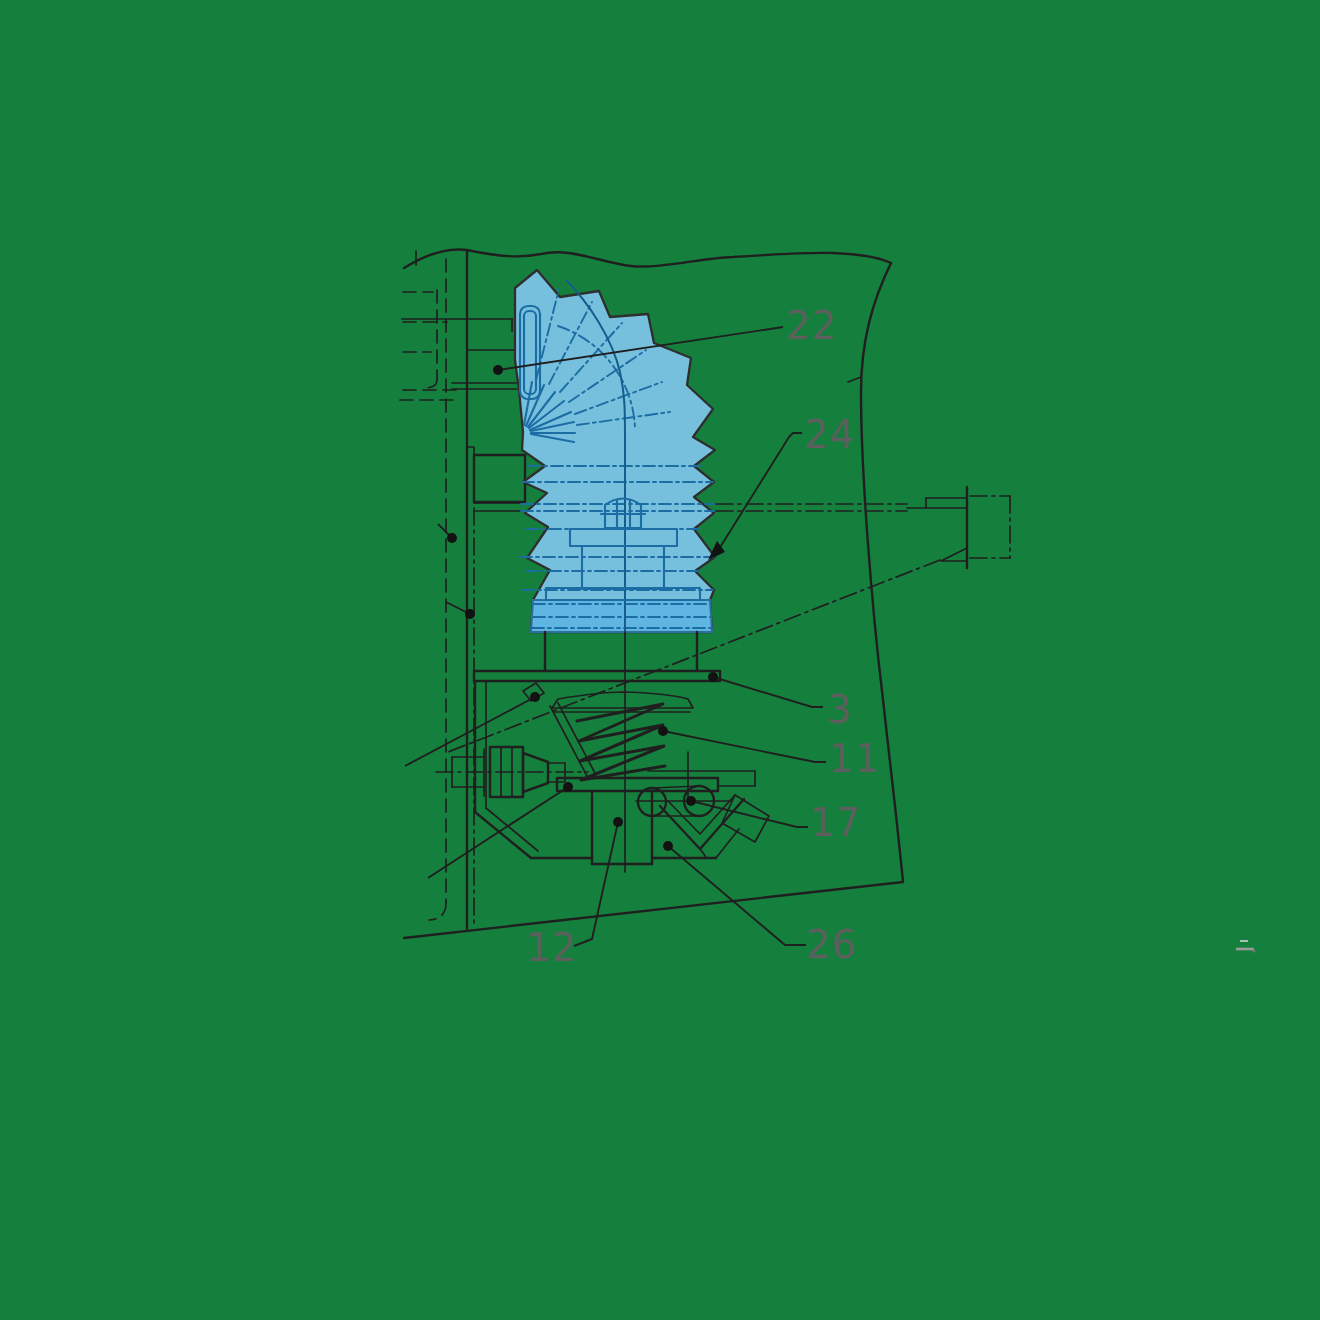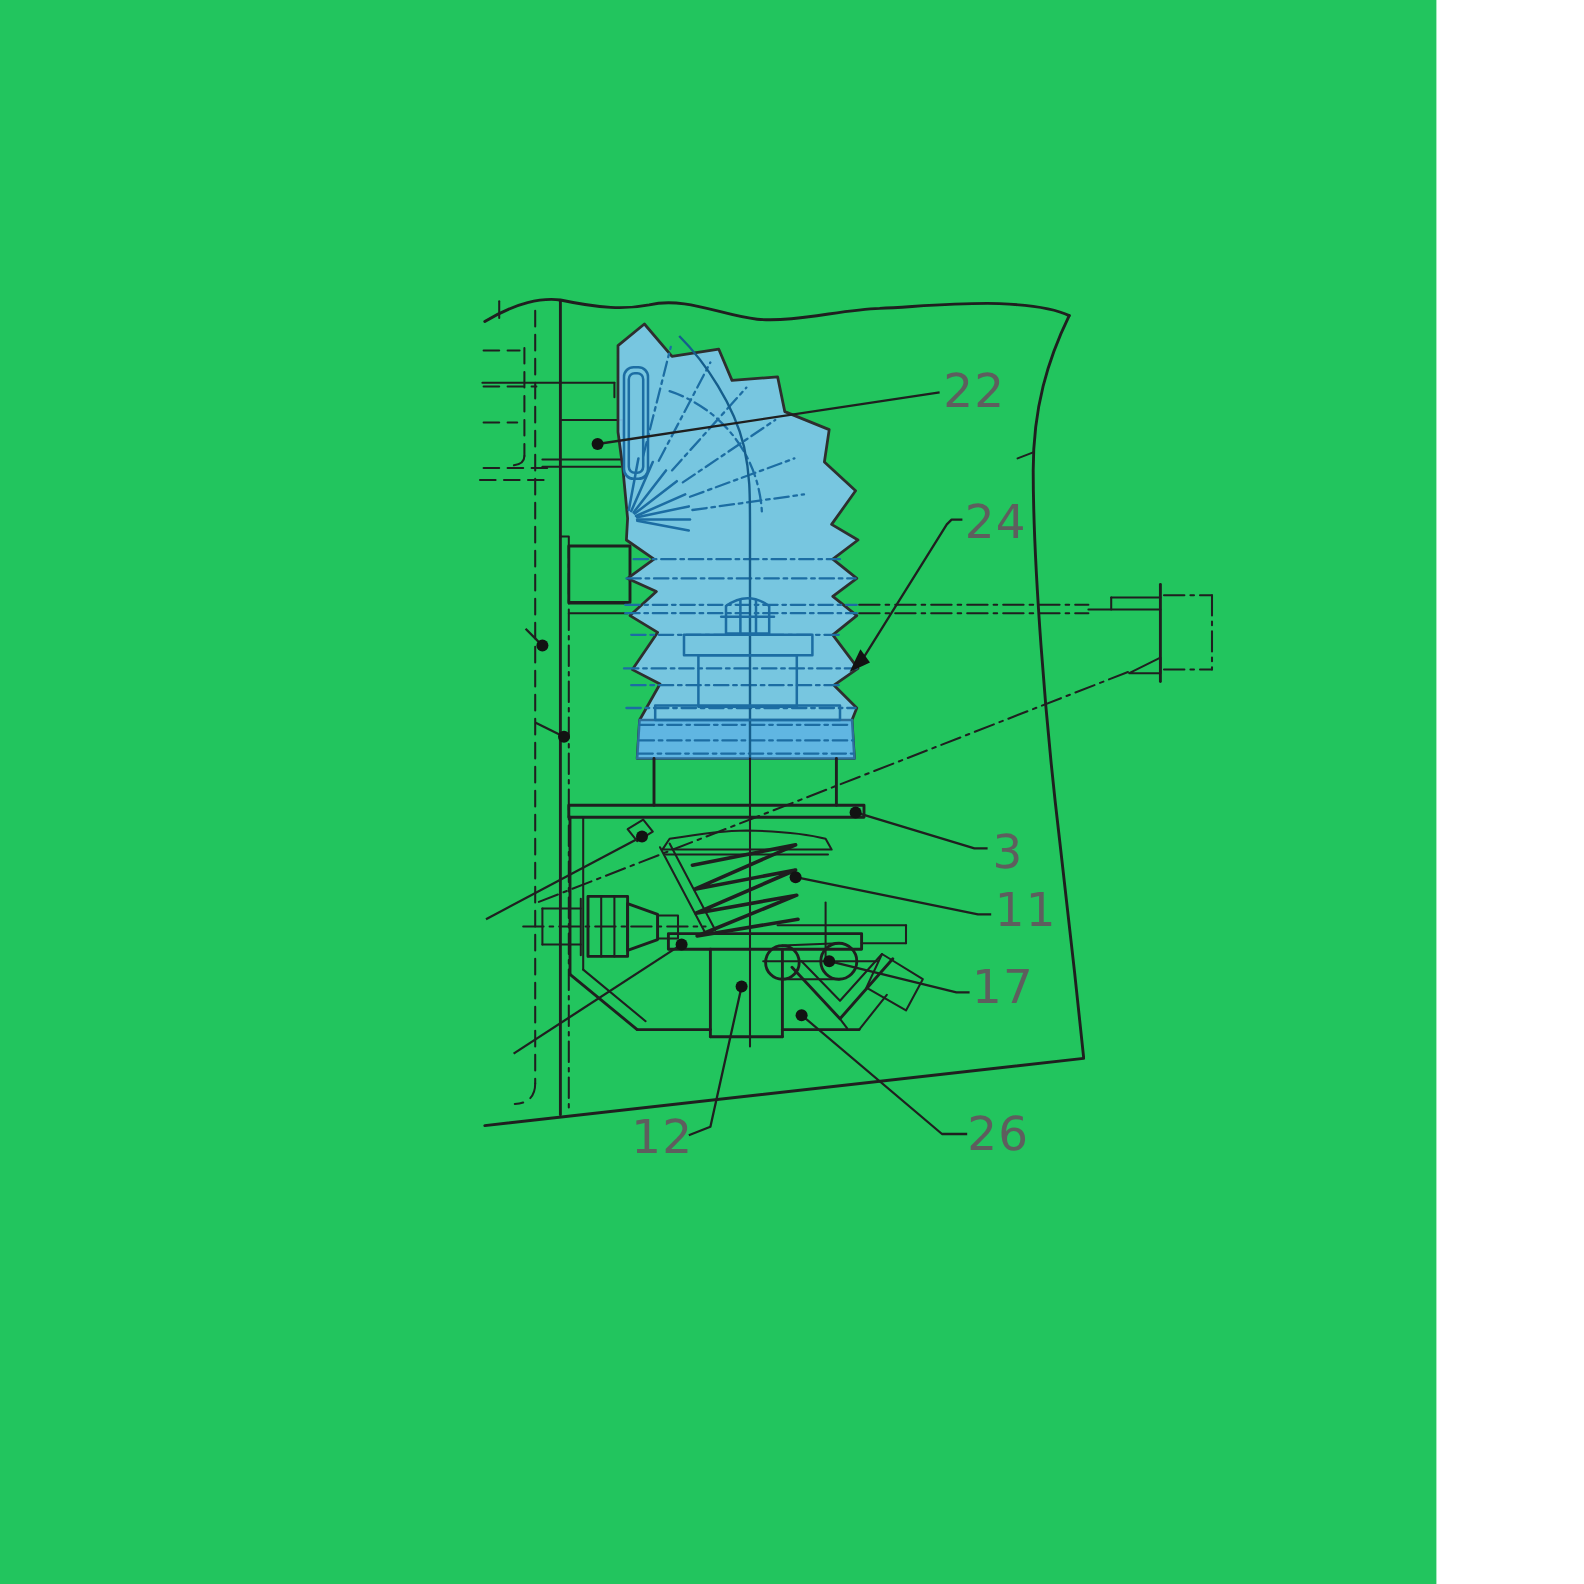--- a/index.html
+++ b/index.html
@@ -1,16 +1,16 @@
 <!DOCTYPE html>
 <html><head>
 <meta charset="utf-8">
 <style>
   html,body{margin:0;padding:0;background:#ffffff;}
-  .stage{position:relative;width:1197px;height:1320px;background:#22c55e;overflow:hidden;
+  .stage{position:relative;width:1320px;height:1320px;background:#15803d;overflow:hidden;
          font-family:"DejaVu Sans",sans-serif;text-align:center;}
   svg{position:absolute;left:0;top:0;}
   
   .k  {stroke:#1f1f1f;stroke-width:2.4;fill:none;stroke-linecap:round;stroke-linejoin:round;}
   .k1 {stroke:#1f1f1f;stroke-width:1.7;fill:none;stroke-linecap:round;stroke-linejoin:round;}
   .hid{stroke-dasharray:13 7;}                 
   .cl {stroke-dasharray:17 5 3 5;}             
   
   .b  {stroke:#1c6da3;stroke-width:2.1;fill:none;stroke-linecap:round;stroke-linejoin:round;}
   .bcl{stroke:#1c6da3;stroke-width:1.9;fill:none;stroke-dasharray:12 4 3 4;stroke-linecap:round;}

